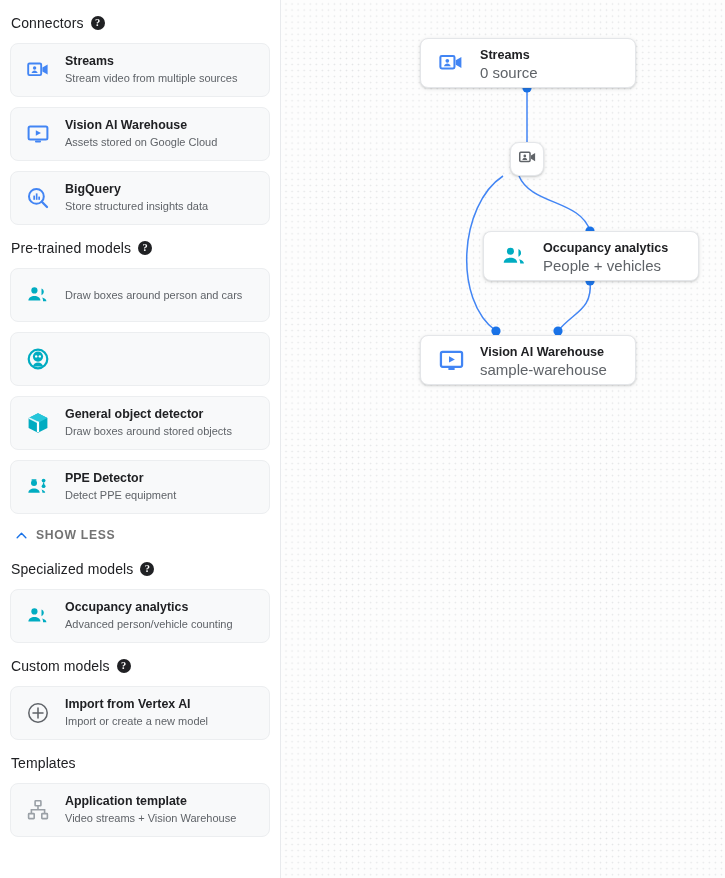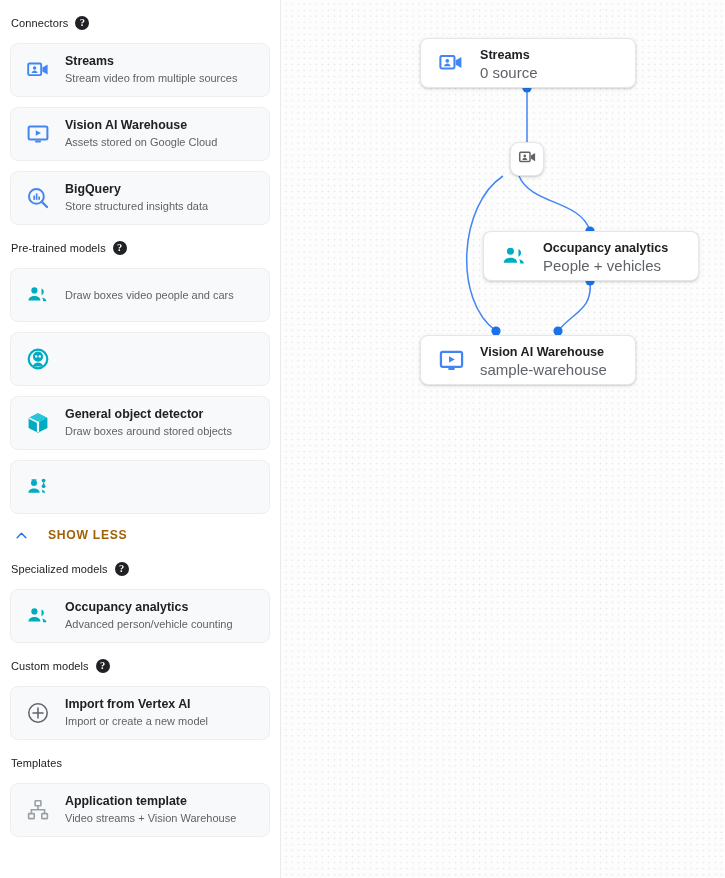--- a/index.html
+++ b/index.html
@@ -21,21 +21,21 @@
     position: relative;
   }
   .section-head {
     display: flex; align-items: center; gap: 7px;
     padding: 0 0 0 1px;
     height: 22px;
     margin-top: 12px;
     margin-bottom: 9px;
   }
   .section-title {
-    font-size: 11px; color: #202124; letter-spacing: .1px;
+    font-size: 14px; color: #202124; letter-spacing: .1px;
     line-height: 18px;
   }
   .help-icon {
     width: 14px; height: 14px; border-radius: 50%;
     background: #202124; color: #fff;
     font-size: 10.5px; font-weight: bold;
     display: flex; align-items: center; justify-content: center;
     line-height: 1; flex: 0 0 auto; font-family: "Liberation Serif", serif;
   }
   .card {
@@ -53,22 +53,22 @@
                display: flex; align-items: center; justify-content: center; }
   .card-text { display: flex; flex-direction: column; gap: 2px; min-width: 0; }
   .card-title {
     font-size: 12.4px; font-weight: bold; color: #202124;
     line-height: 15px; white-space: nowrap;
   }
   .card-sub {
     font-size: 11px; color: #5f6368; line-height: 15px; white-space: nowrap;
   }
   .show-less {
-    display: flex; align-items: center; gap: 20px;
-    color: #a16207; font-size: 12.2px; font-weight: bold;
+    display: flex; align-items: center; gap: 8px;
+    color: #737373; font-size: 12.2px; font-weight: bold;
     letter-spacing: .7px; height: 22px; margin: 3px 0 4px 5px;
     cursor: pointer;
   }
   .chev { display:block; }
 
   
   .canvas {
     flex: 1; position: relative; background: #fdfdfd;
     background-image: radial-gradient(circle, #e3e4e6 0.8px, transparent 0.9px);
     background-size: 6.05px 6.05px;
@@ -171,21 +171,21 @@
         <svg width="24" height="24" viewBox="0 0 24 24">
             <g fill="#00acc1">
               <circle cx="8.4" cy="7.4" r="3.1"></circle>
               <path d="M2.4 17.6c0-2.9 2.7-4.6 6-4.6s6 1.7 6 4.6z"></path>
               <path d="M15.5 5.4c1.4.6 2.3 1.9 2.3 3.4s-.9 2.8-2.3 3.4z"></path>
               <path d="M16.2 14.4c2.6.7 4.2 2 4.2 3.9h-3.3c0-1.5-.3-2.8-.9-3.9z"></path>
             </g>
           </svg>
       </span>
       <span class="card-text">
-        <span class="card-sub">Draw boxes video people and cars</span>
+        <span class="card-sub">Draw boxes around person and cars</span>
       </span>
     </div>
 
     <div class="card">
       <span class="card-icon">
         <svg width="24" height="24" viewBox="0 0 24 24">
             <circle cx="12" cy="12" r="9.3" fill="none" stroke="#00acc1" stroke-width="2.2"></circle>
             <circle cx="12" cy="9.6" r="5.1" fill="#00acc1"></circle>
             <circle cx="10.2" cy="9.4" r="1.2" fill="#fff"></circle>
             <circle cx="13.8" cy="9.4" r="1.2" fill="#fff"></circle>
@@ -216,20 +216,24 @@
               <circle cx="8" cy="8" r="3"></circle>
               <rect x="5.4" y="4.2" width="5.2" height="1.6" rx=".8"></rect>
               <path d="M2.3 17.8c0-2.8 2.6-4.4 5.7-4.4s5.7 1.6 5.7 4.4z"></path>
               <circle cx="17.6" cy="5.6" r="1.9"></circle>
               <circle cx="17.6" cy="11.2" r="1.9"></circle>
               <path d="M17.6 7.5v3.7" stroke="#00acc1" stroke-width="1.3"></path>
               <path d="M15.6 14.6c2.3.8 3.6 1.9 3.6 3.2h-2.8c0-1.2-.3-2.3-.8-3.2z"></path>
             </g>
           </svg>
       </span>
+      <span class="card-text">
+        <span class="card-title">PPE Detector</span>
+        <span class="card-sub">Detect PPE equipment</span>
+      </span>
     </div>
 
     <div class="show-less">
       <svg class="chev" width="13" height="13" viewBox="0 0 24 24">
           <path d="M4 16 12 8l8 8" fill="none" stroke="#1a73e8" stroke-width="2.6" stroke-linecap="round" stroke-linejoin="round"></path>
         </svg>
       <span>SHOW LESS</span>
     </div>
 
     <div class="section-head">

